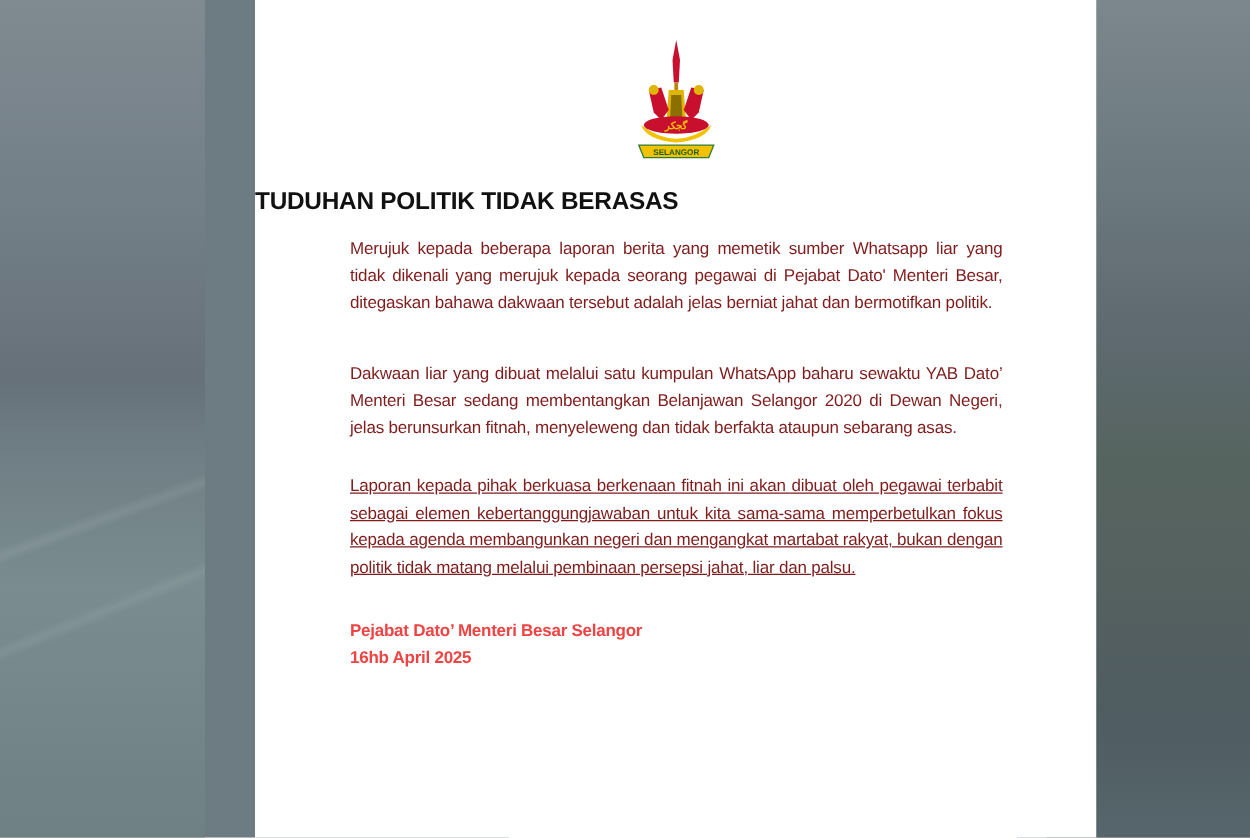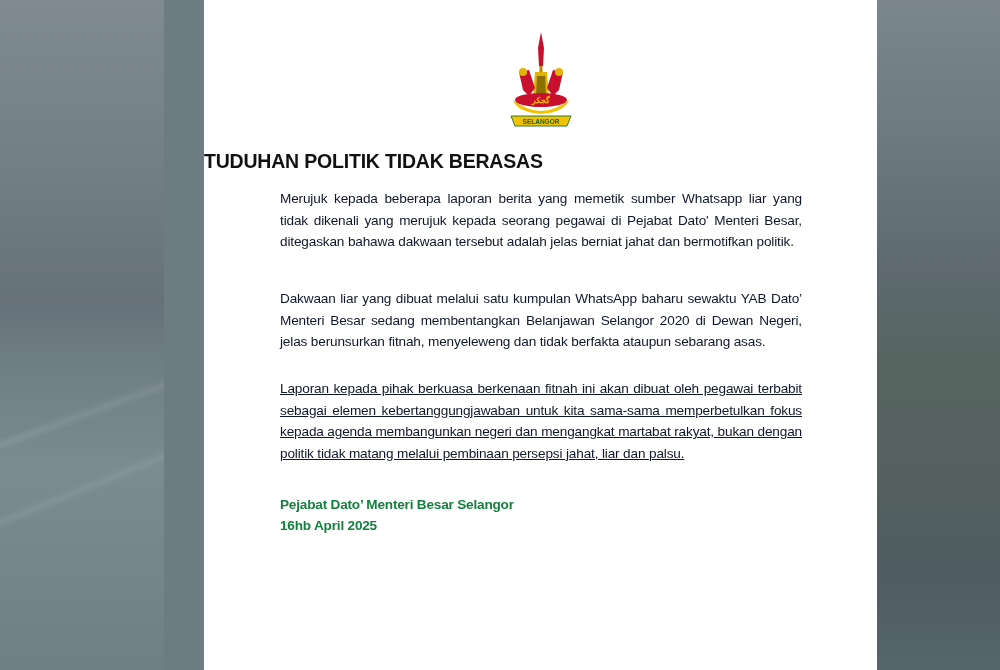--- a/index.html
+++ b/index.html
@@ -28,29 +28,29 @@
       position: absolute; left: 301px; top: 30px; width: 72px; height: 100px;
     }
     .title {
       position: absolute; left: 0; width: 673px; top: 150px;
       text-align: left; font-weight: bold; font-size: 19.5px; color: #111;
       letter-spacing: -0.2px;
     }
     .para {
       position: absolute; left: 76px; width: 522px;
       font-family: "Liberation Sans", sans-serif;
-      font-size: 13.6px; line-height: 21.5px; color: #0f172a;
+      font-size: 13.6px; line-height: 21.5px; color: #7f1d1d;
       text-align: justify; letter-spacing: -0.15px;
     }
     .p1 { top: 188px; }
     .p2 { top: 288px; }
     .p3 { top: 378px; text-decoration: underline; }
     .sign {
       position: absolute; left: 76px; top: 494px;
-      font-weight: bold; font-size: 13.6px; line-height: 21px; color: #15803d;
+      font-weight: bold; font-size: 13.6px; line-height: 21px; color: #ef4444;
       letter-spacing: -0.2px;
     }
   </style>
 </head>
 <body>
 
 <div class="bg-left"></div>
 <div class="bg-right"></div>
 
 <div class="page">

